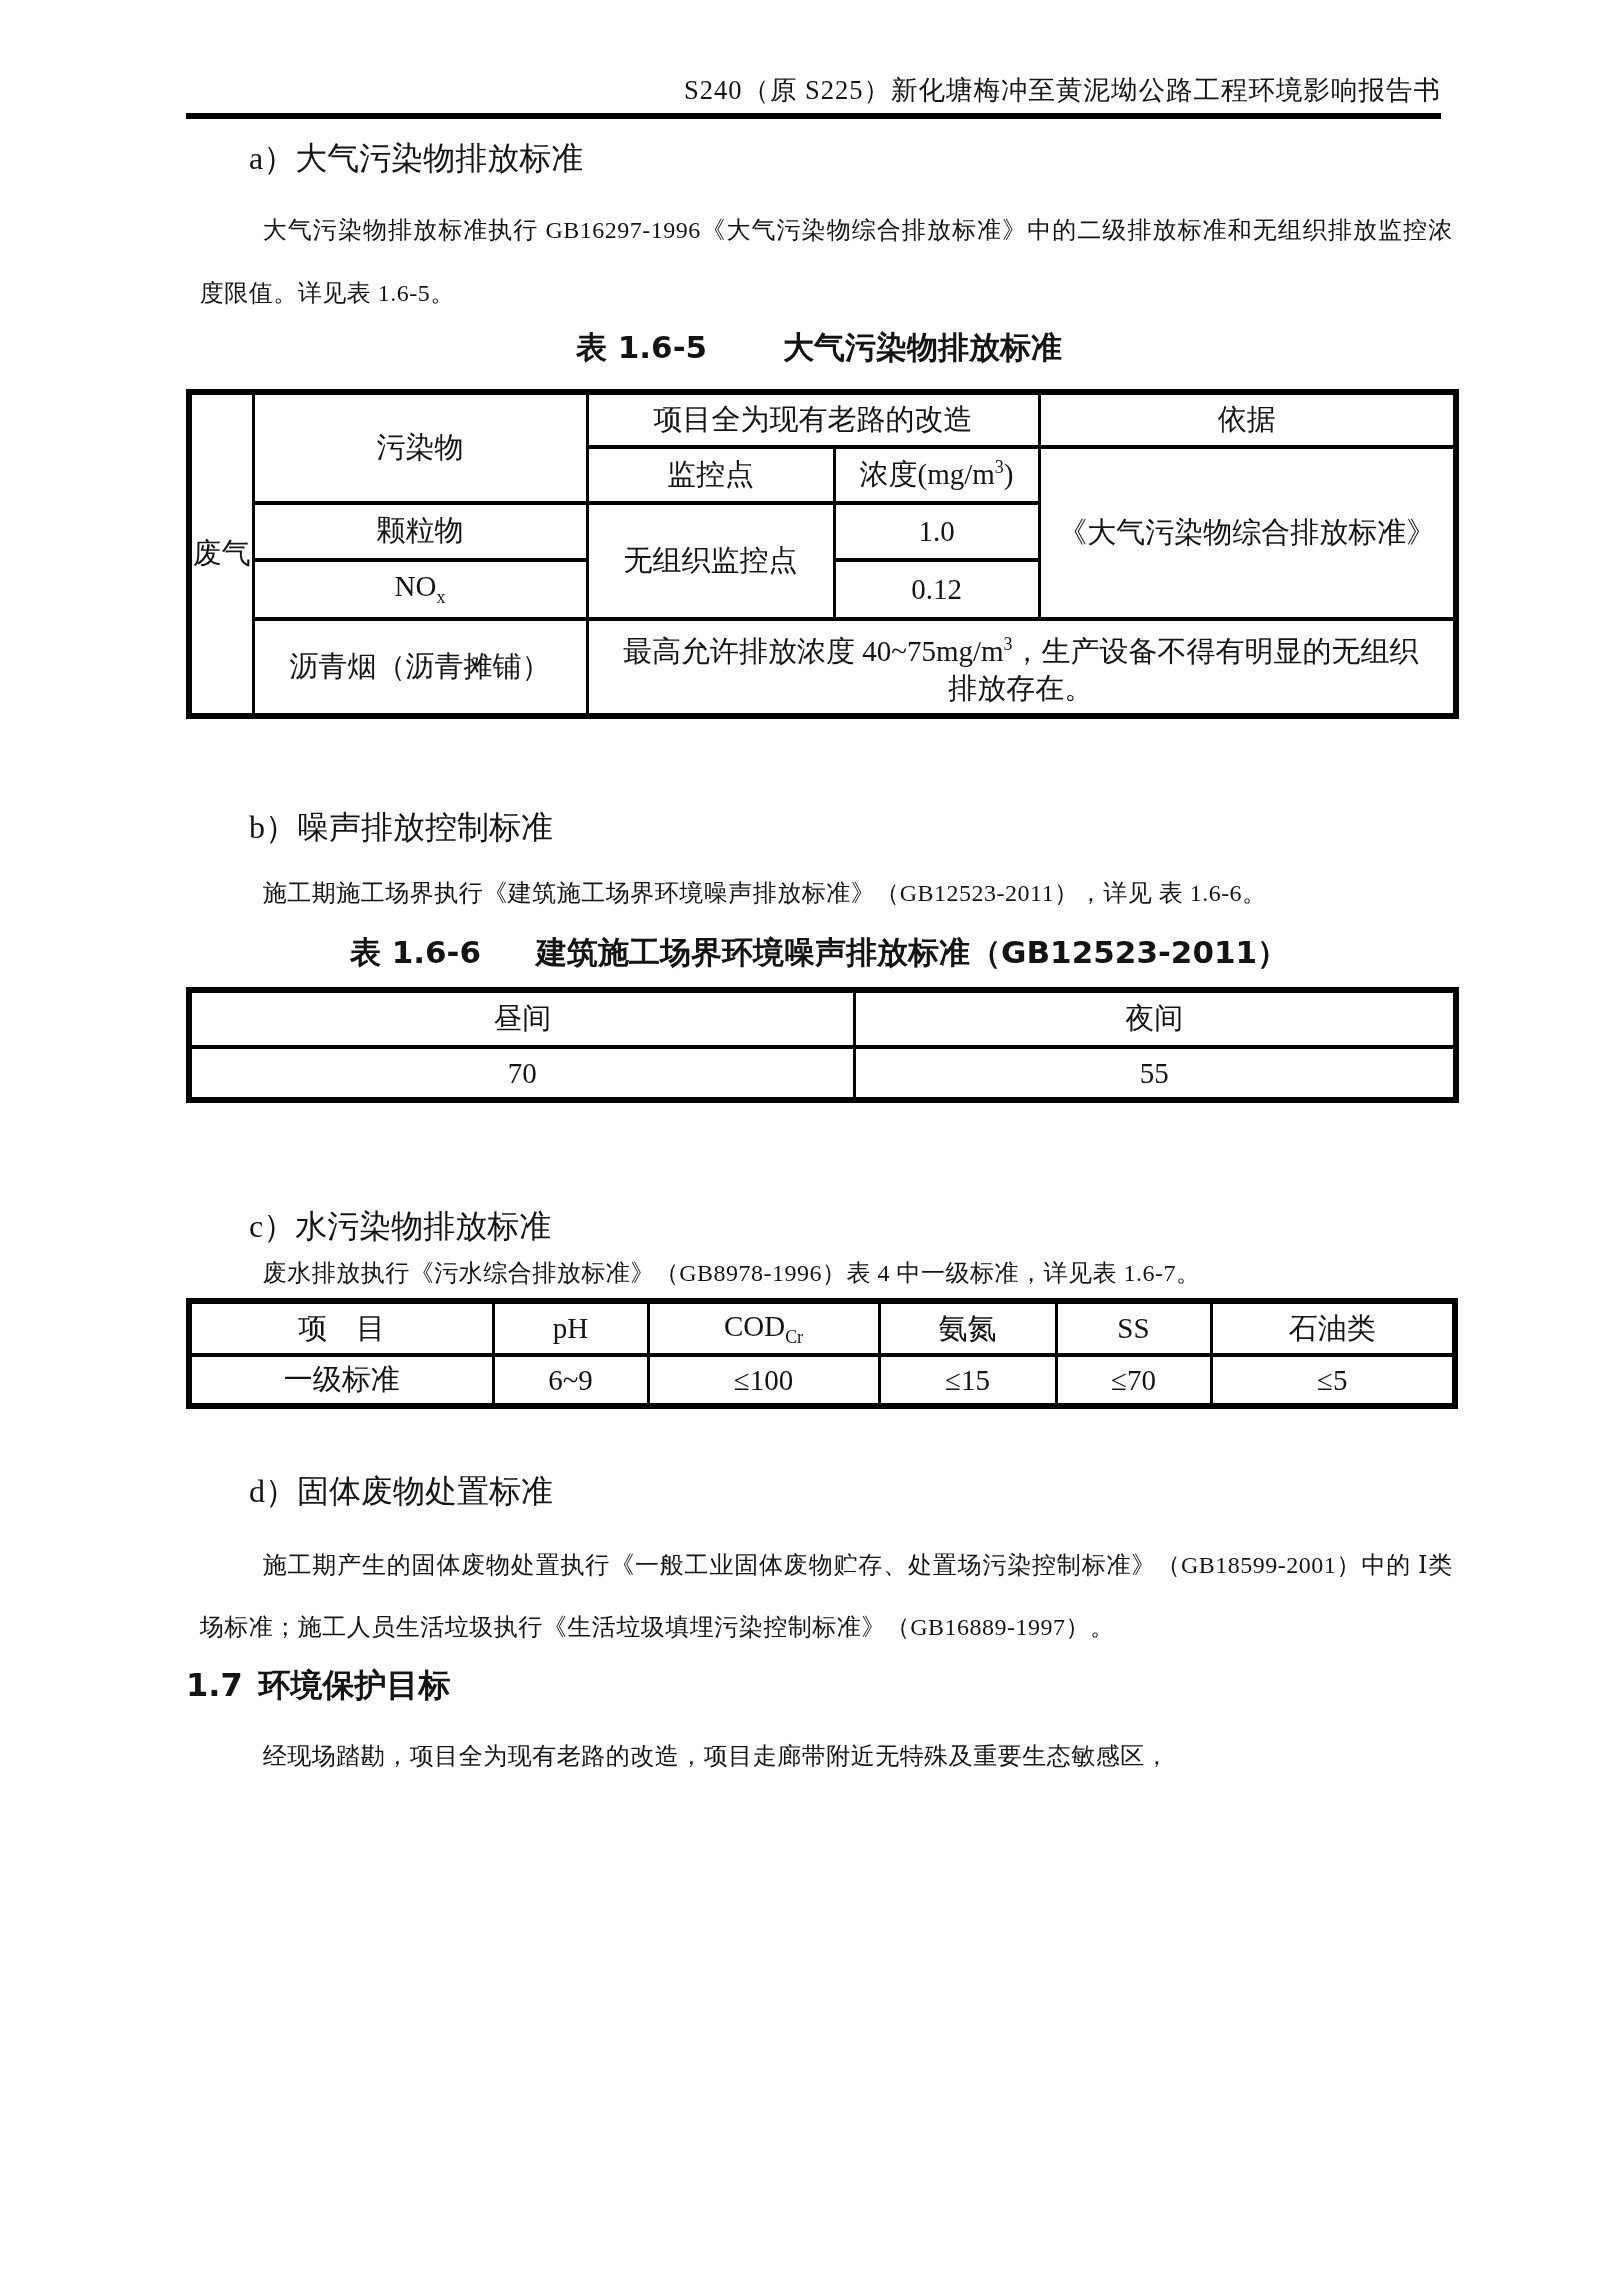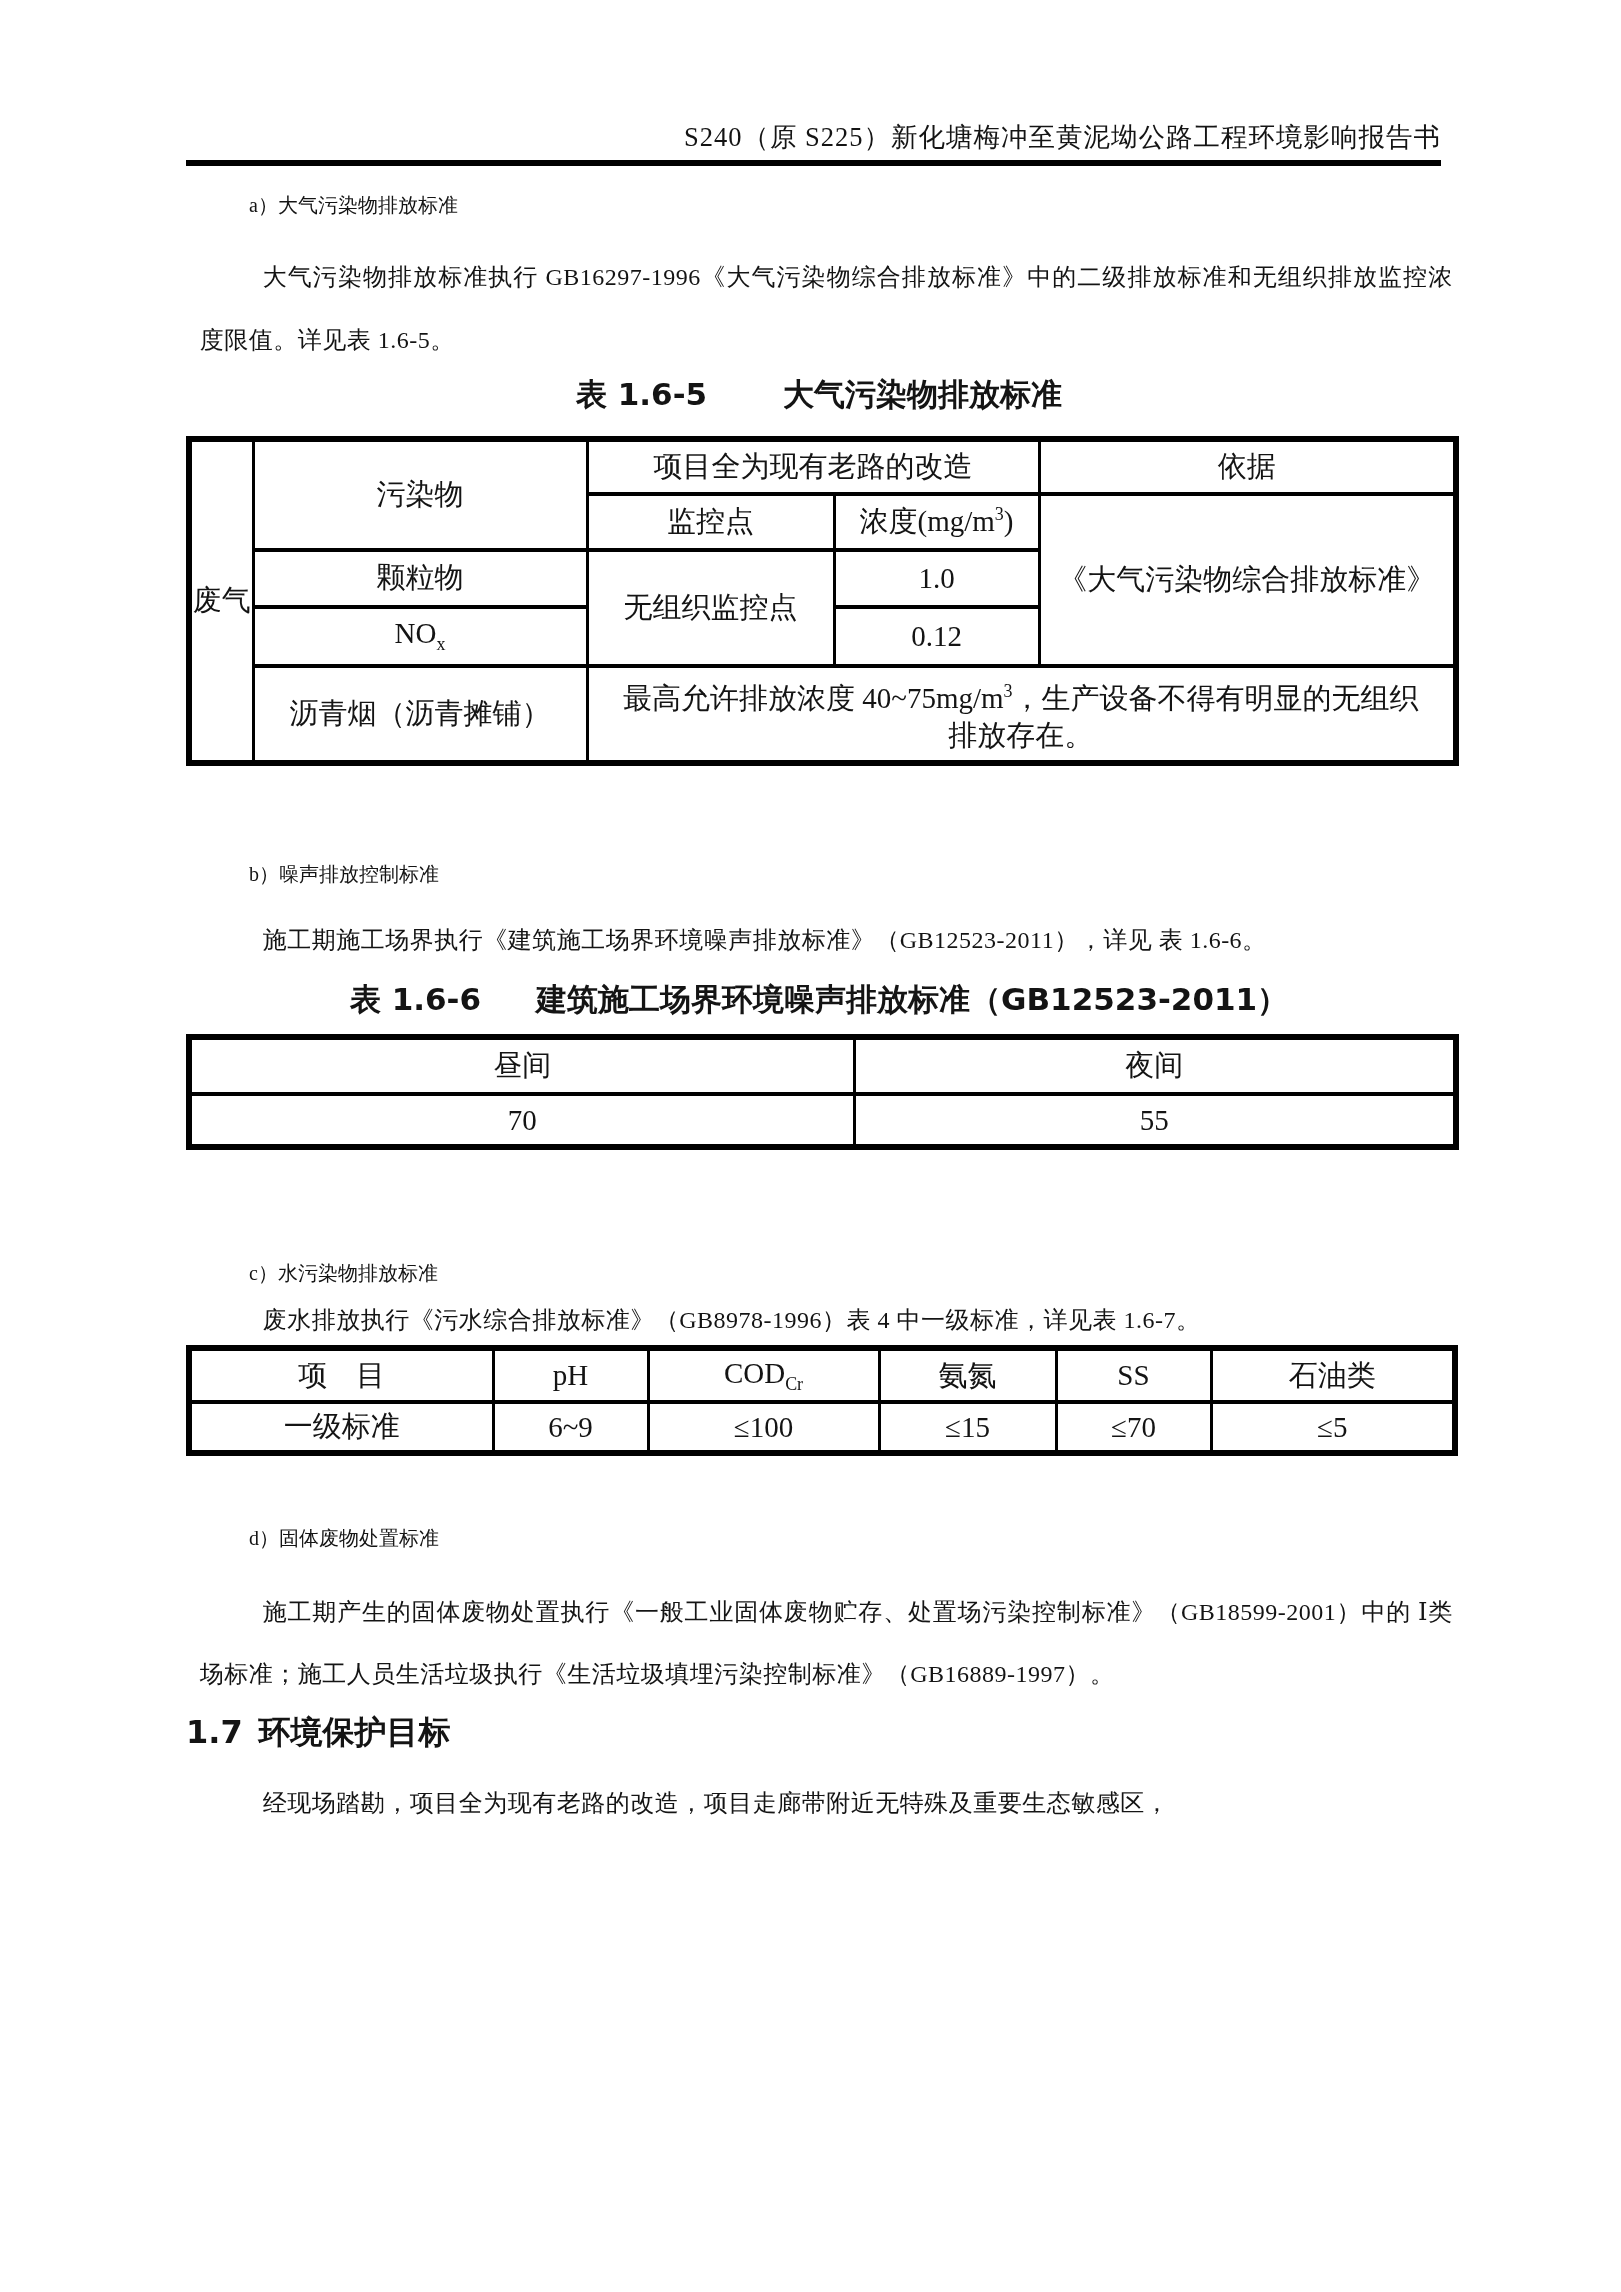--- a/index.html
+++ b/index.html
@@ -7,39 +7,39 @@
   body {
     background:#ffffff;
     color:#141414;
     font-family:"Liberation Serif","DejaVu Serif",serif;
     overflow:hidden;
   }
   .page { width:1621px; height:2293px; padding-left:186px; position:relative; }
 
   
   .doc-header {
-    margin-top:120px;
+    margin-top:73px;
     width:1255px;
     text-align:right;
     font-size:26.5px;
     line-height:35px;
     letter-spacing:1px;
   }
   .header-rule { margin-top:4.9px; width:1255px; height:5.9px; background:#000; }
 
   
   .h-num-title { display:flex; align-items:baseline; }
   .sec-162 { margin-top:44px; font-size:32px; line-height:41px; }
   .sec-162 .t { margin-left:27.4px; }
   .sec-17 {
     margin-top:5.9px; font-size:32px; line-height:43px;
     font-family:"DejaVu Sans","Liberation Sans",sans-serif; font-weight:700;
   }
   .sec-17 .t { margin-left:15.7px; }
-  .list-item { font-size:20px; line-height:41px; padding-left:63px; }
+  .list-item { font-size:32px; line-height:41px; padding-left:63px; }
   .li-a { margin-top:19.6px; }
   .li-b { margin-top:88px; }
   .li-c { margin-top:103px; }
   .li-d { margin-top:62px; }
 
   
   .para {
     width:1253px; margin-left:13.7px;
     font-size:24px; text-align:justify; text-indent:63px;
     letter-spacing:0.5px;

